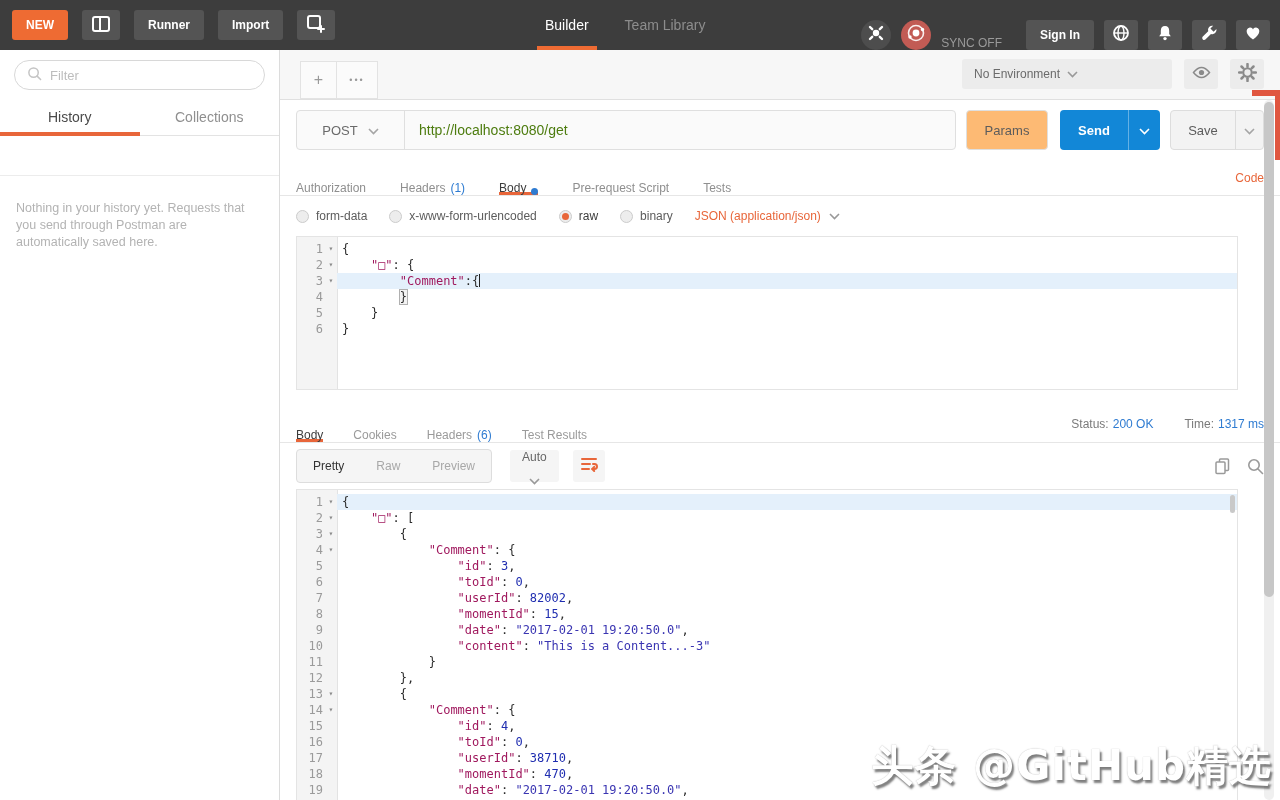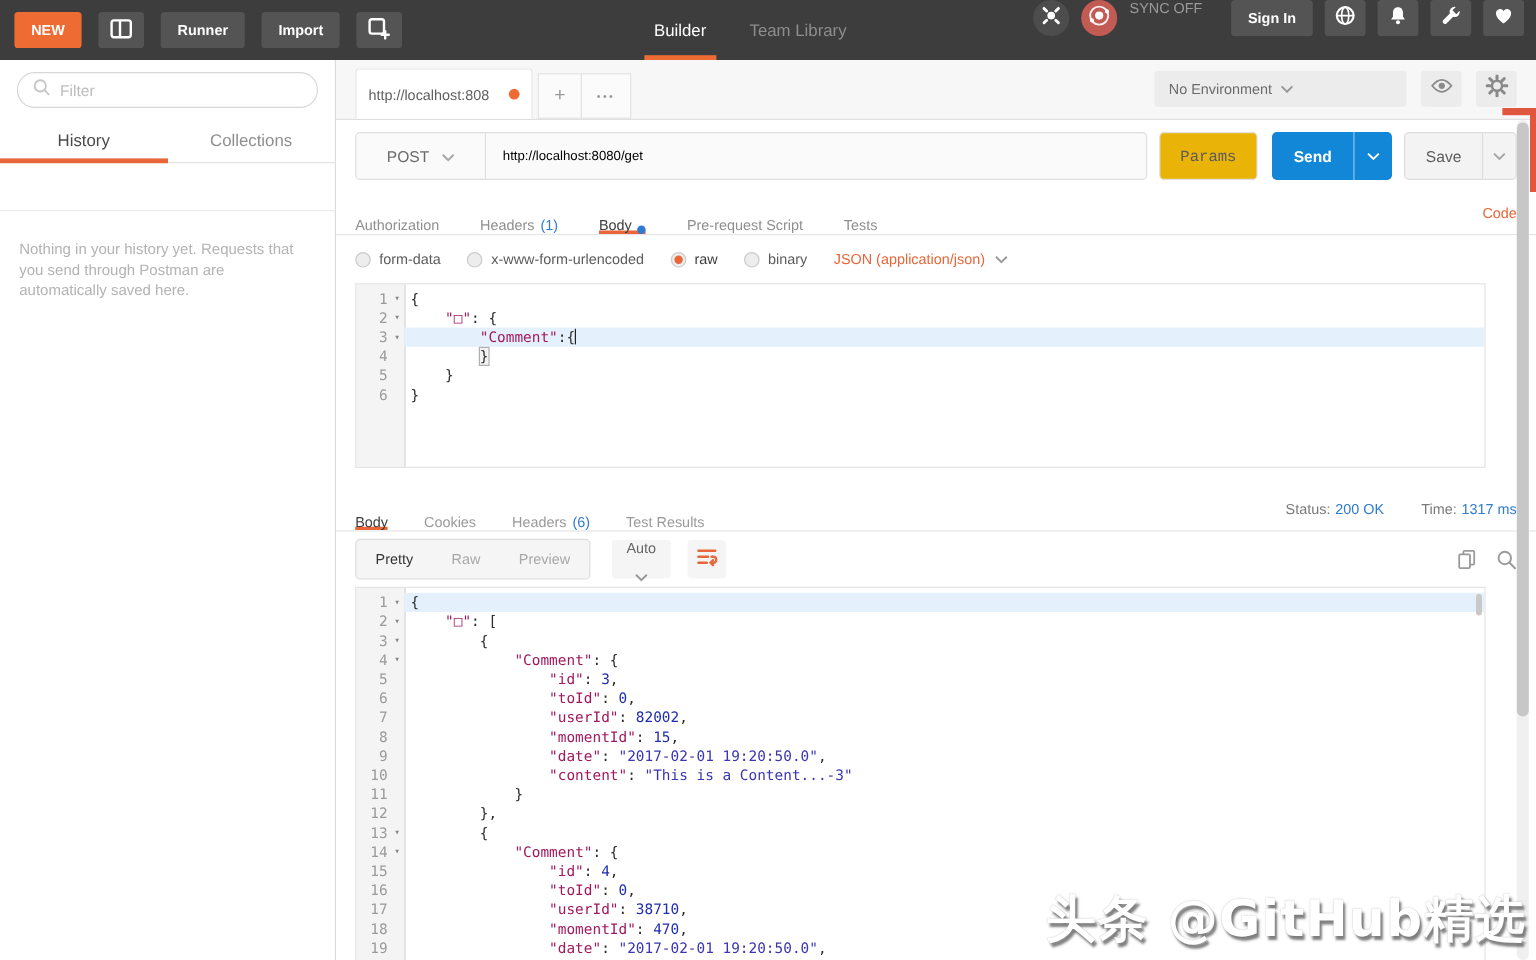--- a/index.html
+++ b/index.html
@@ -10,21 +10,21 @@
   
   .header { position:relative; height:50px; background:#3d3d3d; display:flex; align-items:center; padding:0 12px; }
   .hbtn { height:30px; border-radius:3px; background:#545454; color:#fff; font-size:12px; font-weight:bold;
           display:flex; align-items:center; justify-content:center; padding:0 14px; margin-right:14px; cursor:pointer; }
   .hbtn.icon-only { width:38px; padding:0; }
   .hbtn.new { background:#ee6b33; }
   .center-tabs { position:absolute; left:545px; top:0; height:50px; display:flex; align-items:center; gap:36px; }
   .ctab { position:relative; height:50px; display:flex; align-items:center; font-size:14px; color:#8d8d8d; cursor:pointer; }
   .ctab.active { color:#fff; }
   .ctab.active .tab-underline { position:absolute; left:-8px; right:-8px; bottom:0; height:4px; background:#ee6b33; }
-  .right-group { position:absolute; right:10px; top:0; height:50px; display:flex; align-items:flex-start; gap:10px; }
+  .right-group { position:absolute; right:10px; top:0; height:50px; display:flex; align-items:flex-end; gap:10px; }
   .round-icon { width:30px; height:30px; border-radius:50%; background:#4d4d4d; display:flex; align-items:center; justify-content:center; cursor:pointer; }
   .round-icon.sync { background:#c25b54; }
   .sync-label { color:#9a9a9a; font-size:12px; margin-right:14px; }
   .sq-icon { width:34px; height:30px; border-radius:3px; background:#545454; display:flex; align-items:center; justify-content:center; cursor:pointer; }
 
   
   .main { display:flex; height:750px; }
   .sidebar { width:300px; border-right:1px solid #dcdcdc; background:#fff; }
   .content { position:relative; flex:1; background:#fff; }
 
@@ -53,23 +53,23 @@
   .env-group { margin-left:auto; display:flex; align-items:center; gap:12px; margin-bottom:10px; }
   .env-select { width:210px; height:30px; background:#ececec; border-radius:3px; display:flex; align-items:center; padding:0 12px; cursor:pointer; }
   .env-select span { flex:1; font-size:12px; color:#6b6b6b; }
   .env-btn { width:34px; height:30px; background:#ececec; border-radius:3px; display:flex; align-items:center; justify-content:center; cursor:pointer; }
 
   
   .urlrow { height:60px; display:flex; align-items:center; padding:0 16px; gap:10px; background:#fff; }
   .url-group { display:flex; width:660px; height:40px; border:1px solid #dfdfdf; border-radius:4px; background:#fafafa; }
   .method { width:108px; border-right:1px solid #dfdfdf; display:flex; align-items:center; justify-content:center; gap:10px;
             font-size:13px; color:#6a6a6a; cursor:pointer; }
-  .url-input { flex:1; border:none; outline:none; background:transparent; padding:0 14px; font-size:11px; color:#000000; font-family:inherit; }
-  .params-btn { width:82px; height:40px; border:1px solid #dfdfdf; background:#eab308; border-radius:4px; font-size:13px; color:#5c5c5c;
-                display:flex; align-items:center; justify-content:center; cursor:pointer;font-family:Liberation Mono, monospace; }
+  .url-input { flex:1; border:none; outline:none; background:transparent; padding:0 14px; font-size:14px; color:#4d7c0f; font-family:inherit; }
+  .params-btn { width:82px; height:40px; border:1px solid #dfdfdf; background:#fdba74; border-radius:4px; font-size:13px; color:#5c5c5c;
+                display:flex; align-items:center; justify-content:center; cursor:pointer; }
   .send-btn { display:flex; height:40px; border-radius:4px; overflow:hidden; margin-left:2px; cursor:pointer; }
   .send-main { width:68px; background:#1287d7; color:#fff; font-weight:bold; font-size:13px; display:flex; align-items:center; justify-content:center; }
   .send-chev { width:32px; background:#1287d7; border-left:1px solid rgba(255,255,255,.35); display:flex; align-items:center; justify-content:center; }
   .save-btn { display:flex; height:40px; border:1px solid #ddd; border-radius:4px; overflow:hidden; background:#f3f3f3; cursor:pointer; }
   .save-main { width:64px; color:#5c5c5c; font-size:13px; display:flex; align-items:center; justify-content:center; }
   .save-chev { width:28px; border-left:1px solid #dcdcdc; display:flex; align-items:center; justify-content:center; }
 
   
   .reqtabs { height:36px; border-bottom:1px solid #e6e6e6; display:flex; align-items:stretch; padding:0 16px; gap:34px; font-size:12px; color:#8f8f8f; }
   .rtab { display:flex; align-items:flex-end; gap:5px; cursor:pointer; }
@@ -247,24 +247,20 @@
         <div class="side-tab active">History</div>
         <div class="side-tab">Collections</div>
       </div>
       <div class="side-spacer"></div>
       <div class="empty-msg">Nothing in your history yet. Requests that you send through Postman are automatically saved here.</div>
     </div>
 
     <div class="content">
 
       <div class="tabstrip">
-        <div class="req-tab">
-          <span class="tab-title">http://localhost:808</span>
-          <span class="dot-orange"></span>
-        </div>
         <div class="mini-tab plus">
             <span>+</span>
           </div>
         <div class="mini-tab more">
             <span>•••</span>
           </div>
 
         <div class="env-group">
           <div class="env-select">
             <span>No Environment</span>

